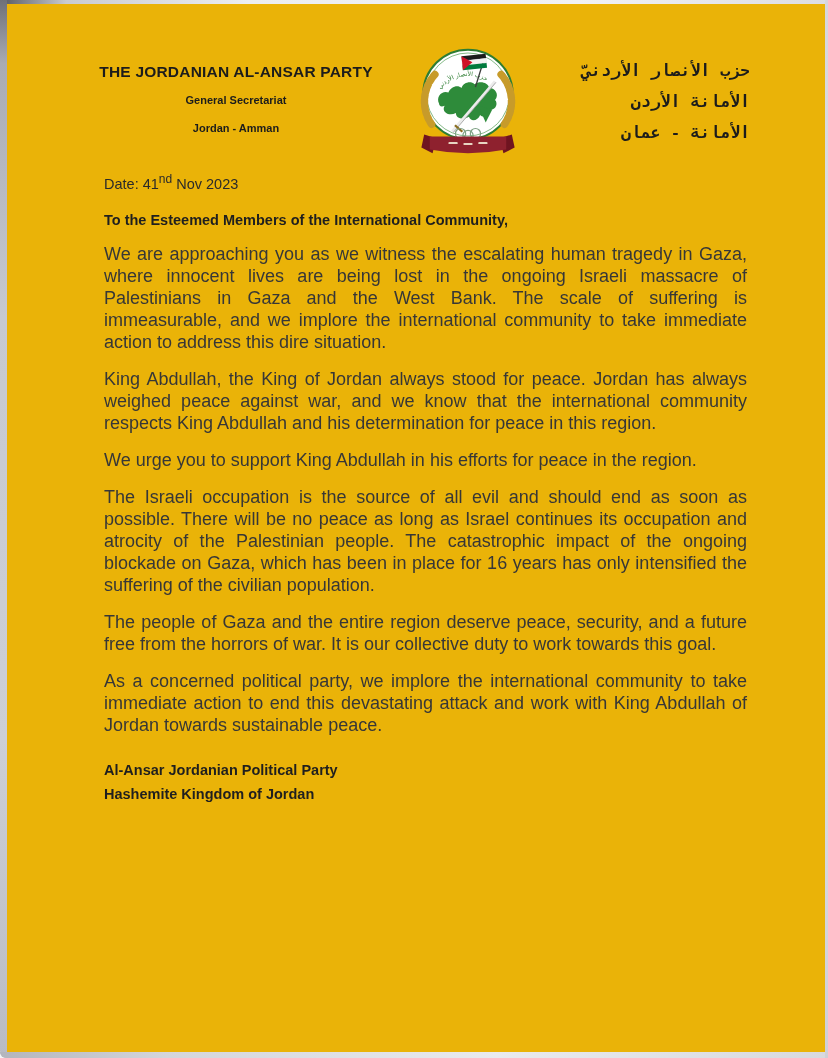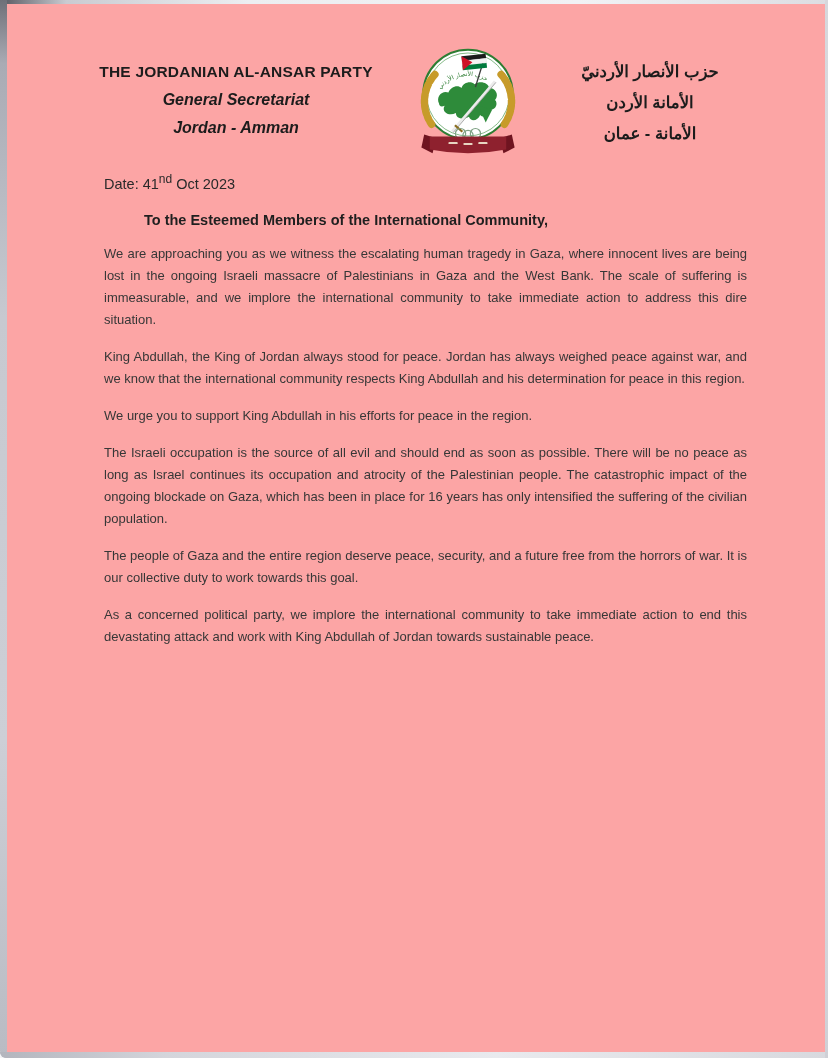--- a/index.html
+++ b/index.html
@@ -4,51 +4,51 @@
 <style>
   html,body{margin:0;padding:0;}
   body{
     width:828px;height:1058px;
     background:#f4f4f6;
     font-family:"Liberation Sans",sans-serif;
     position:relative;overflow:hidden;
   }
   .photo{
     position:absolute;inset:0;
-    background:#fca5a5;
+    background:#eab308;
     border-bottom-left-radius:14px;
   }
   
   .edge-left{position:absolute;left:0;top:0;width:7px;height:100%;
     background:linear-gradient(180deg,#6e7078 0%,#a9abb4 6%,#c7c9d0 30%,#cdcfd6 70%,#b9bbc3 100%);
     border-bottom-left-radius:14px;}
   .edge-top{position:absolute;left:0;top:0;width:100%;height:4px;
     background:linear-gradient(90deg,#55575f 0%,#c9cbd1 8%,#eceef1 30%,#f1f2f5 70%,#dcdde2 100%);}
   .edge-bottom{position:absolute;left:0;bottom:0;width:100%;height:6px;
     background:linear-gradient(90deg,#b3b5bd 0%,#d4d5db 20%,#e9eaee 60%,#d8d9de 100%);
     border-bottom-left-radius:14px;}
   .edge-right{position:absolute;right:0;top:0;width:3px;height:100%;
     background:linear-gradient(180deg,#d6d7dc 0%,#e3e4e8 50%,#cfd0d6 100%);}
 
   .header{
     display:flex;justify-content:space-between;align-items:flex-start;
     padding:50px 78px 0 86px;
   }
   .header-en{width:300px;text-align:center;font-weight:bold;color:#1c1c1c;padding-top:8px;}
   .header-en .org-title{font-size:15.5px;line-height:28px;letter-spacing:0.2px;}
-  .header-en .org-line{font-size:16px;line-height:28px;font-style:italic;}
+  .header-en .org-line{font-size:11px;line-height:28px;}
   .logo{width:106px;height:110px;margin-top:-4px;flex:0 0 auto;}
-  .header-ar{width:200px;text-align:center;font-weight:bold;color:#1c1c1c;
-    font-family:Liberation Sans, sans-serif;font-size:16.5px;line-height:31px;padding-top:6px;}
+  .header-ar{width:200px;font-weight:bold;color:#1c1c1c;
+    font-family:Liberation Mono, monospace;font-size:16.5px;line-height:31px;padding-top:6px;}
   .content{padding:0 81px 0 104px;color:#363636;}
   .date{margin-top:16px;font-size:14.5px;color:#2a2a2a;}
   .date sup{font-size:12px;}
-  .salutation{margin-top:20px;font-weight:bold;font-size:14.5px;color:#1f1f1f;margin-left:40px;}
+  .salutation{margin-top:20px;font-weight:bold;font-size:14.5px;color:#1f1f1f;}
   .para{
-    margin:15px 0 0 0;font-size:13px;line-height:22px;
+    margin:15px 0 0 0;font-size:18px;line-height:22px;
     text-align:justify;color:#373737;
   }
   .signature{margin-top:22px;font-weight:bold;font-size:14.5px;line-height:24px;color:#1f1f1f;}
 </style>
 </head>
 <body>
 
 <div class="photo">
   <div class="edge-top"></div>
   <div class="edge-left"></div>
@@ -112,26 +112,30 @@
 
     <div class="header-ar" dir="rtl">
       <div>حزب الأنصار الأردنيّ</div>
       <div>الأمانة الأردن</div>
       <div>الأمانة - عمان</div>
     </div>
   </div>
 
   <div class="content">
     <div class="date">
-      <span>Date: 41</span><sup>nd</sup><span> Oct 2023</span>
+      <span>Date: 41</span><sup>nd</sup><span> Nov 2023</span>
     </div>
 
     <div class="salutation">To the Esteemed Members of the International Community,</div>
 
     <p class="para">We are approaching you as we witness the escalating human tragedy in Gaza, where innocent lives are being lost in the ongoing Israeli massacre of Palestinians in Gaza and the West Bank. The scale of suffering is immeasurable, and we implore the international community to take immediate action to address this dire situation.</p>
     <p class="para">King Abdullah, the King of Jordan always stood for peace. Jordan has always weighed peace against war, and we know that the international community respects King Abdullah and his determination for peace in this region.</p>
     <p class="para">We urge you to support King Abdullah in his efforts for peace in the region.</p>
     <p class="para">The Israeli occupation is the source of all evil and should end as soon as possible. There will be no peace as long as Israel continues its occupation and atrocity of the Palestinian people. The catastrophic impact of the ongoing blockade on Gaza, which has been in place for 16 years has only intensified the suffering of the civilian population.</p>
     <p class="para">The people of Gaza and the entire region deserve peace, security, and a future free from the horrors of war. It is our collective duty to work towards this goal.</p>
     <p class="para">As a concerned political party, we implore the international community to take immediate action to end this devastating attack and work with King Abdullah of Jordan towards sustainable peace.</p>
 
+    <div class="signature">
+      <div>Al-Ansar Jordanian Political Party</div>
+      <div>Hashemite Kingdom of Jordan</div>
+    </div>
   </div>
 </div>
 
 </body></html>

